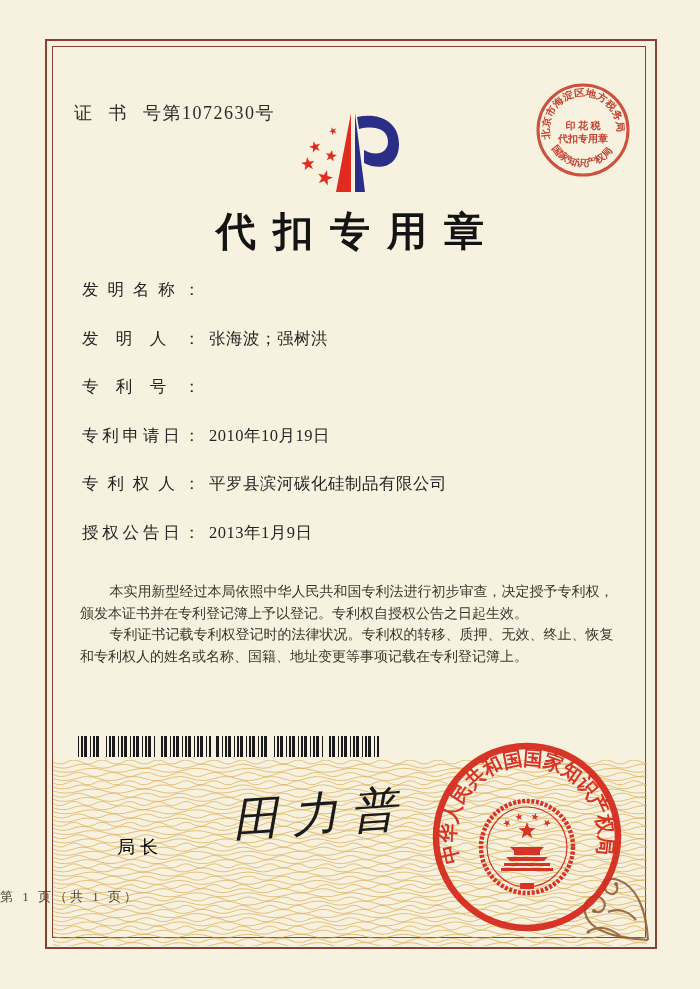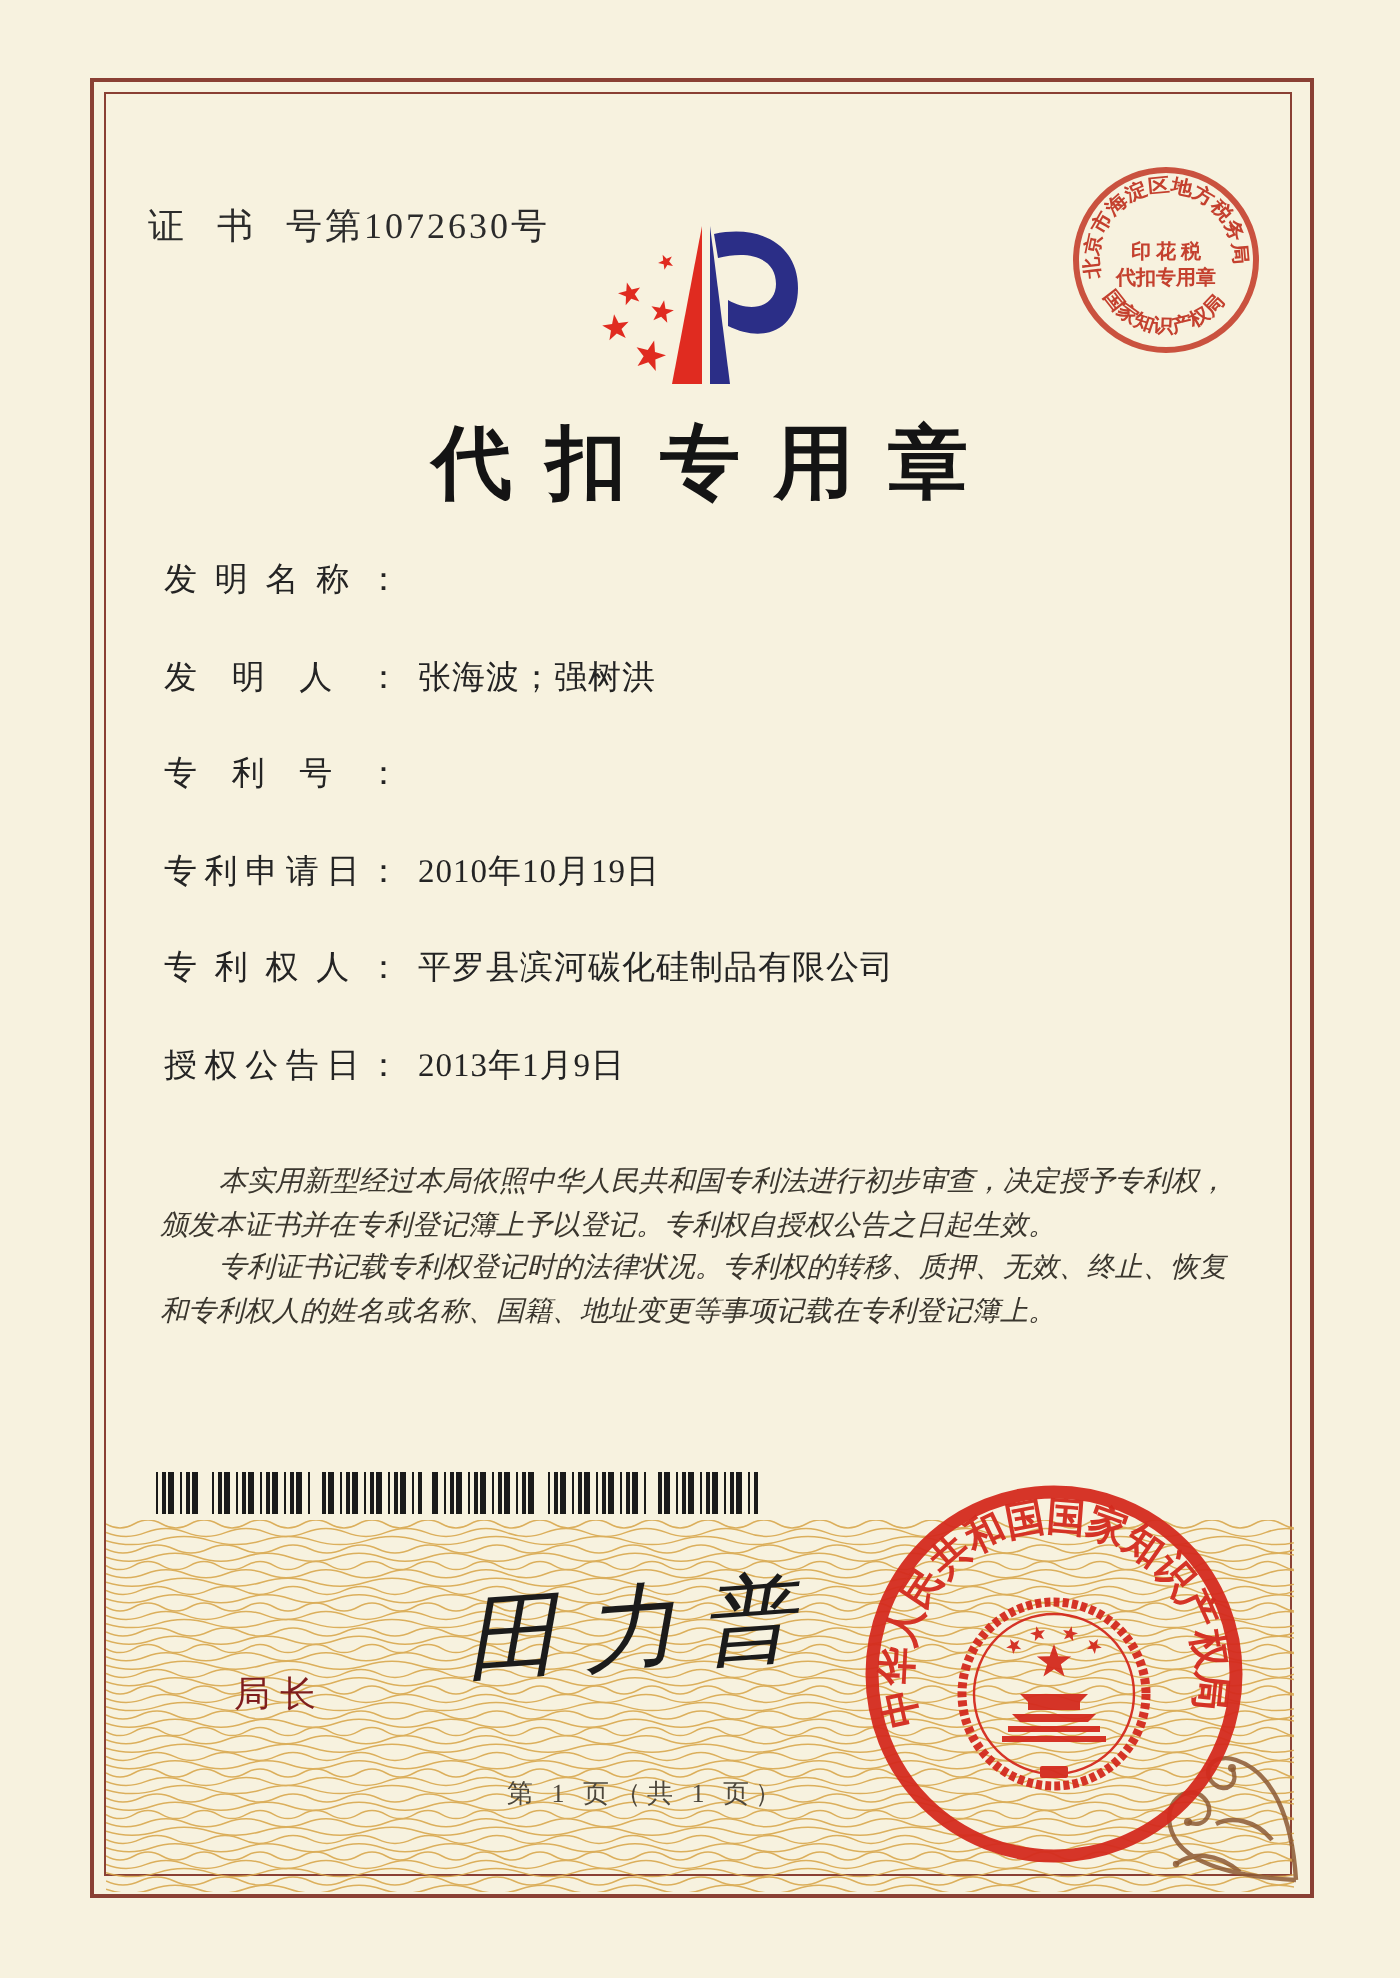--- a/index.html
+++ b/index.html
@@ -17,43 +17,43 @@
   .title{position:absolute;left:0;top:204px;width:700px;text-align:center;
          font-size:40px;font-weight:bold;color:#141414;letter-spacing:17px;text-indent:17px;}
   
   .fields{position:absolute;left:82px;top:276px;width:545px;font-size:16.5px;color:#242424;}
   .field-row{height:48.6px;line-height:28px;}
   .flabel{display:inline-flex;justify-content:space-between;width:118px;vertical-align:top;}
   .flabel i{font-style:normal;}
   .fvalue{margin-left:9px;letter-spacing:0.5px;}
   
   .body-text{position:absolute;left:80px;top:581px;width:547px;font-size:14px;
-             line-height:21.6px;color:#3a362e;font-style:italic;}
+             line-height:21.6px;color:#3a362e;}
   .body-text p{margin:0;text-indent:2.1em;}
   
   #barcode{position:absolute;left:78px;top:736px;width:312px;height:21px;z-index:4;
            font-size:0;white-space:nowrap;overflow:hidden;}
   #barcode i{display:inline-block;height:100%;background:#1a1a1a;}
   
   #waves{position:absolute;left:53px;top:760px;z-index:1;}
   
   .sig-title{position:absolute;left:117px;top:835px;font-size:18px;letter-spacing:5px;
-             color:#7f1d1d;z-index:3;font-family:Liberation Mono, monospace;}
+             color:#000000;z-index:3;font-family:Liberation Mono, monospace;}
   .sig-name{position:absolute;left:232px;top:783px;font-size:47px;font-style:italic;
             letter-spacing:12px;color:#1b1b1b;transform:rotate(-4deg);z-index:3;}
   
   #seal{position:absolute;left:427px;top:737px;z-index:3;}
   .seal-date{position:absolute;left:437px;top:855px;font-size:21px;color:#3f3b35;
              letter-spacing:1px;z-index:5;}
   
   #tax-stamp{position:absolute;left:533px;top:80px;z-index:2;}
   
   #ornament{position:absolute;left:558px;top:846px;z-index:2;}
   
-  .footer-page{position:absolute;left:0;top:888px;width:647px;text-align:center;
+  .footer-page{position:absolute;left:0;top:888px;width:647px;text-align:left;
                font-size:13px;letter-spacing:3px;color:#4c463b;z-index:4;}
   
   #logo{position:absolute;left:280px;top:100px;}
 </style>
 </head>
 <body>
 
 <div class="page">
 
   <div class="frame-outer"></div>

